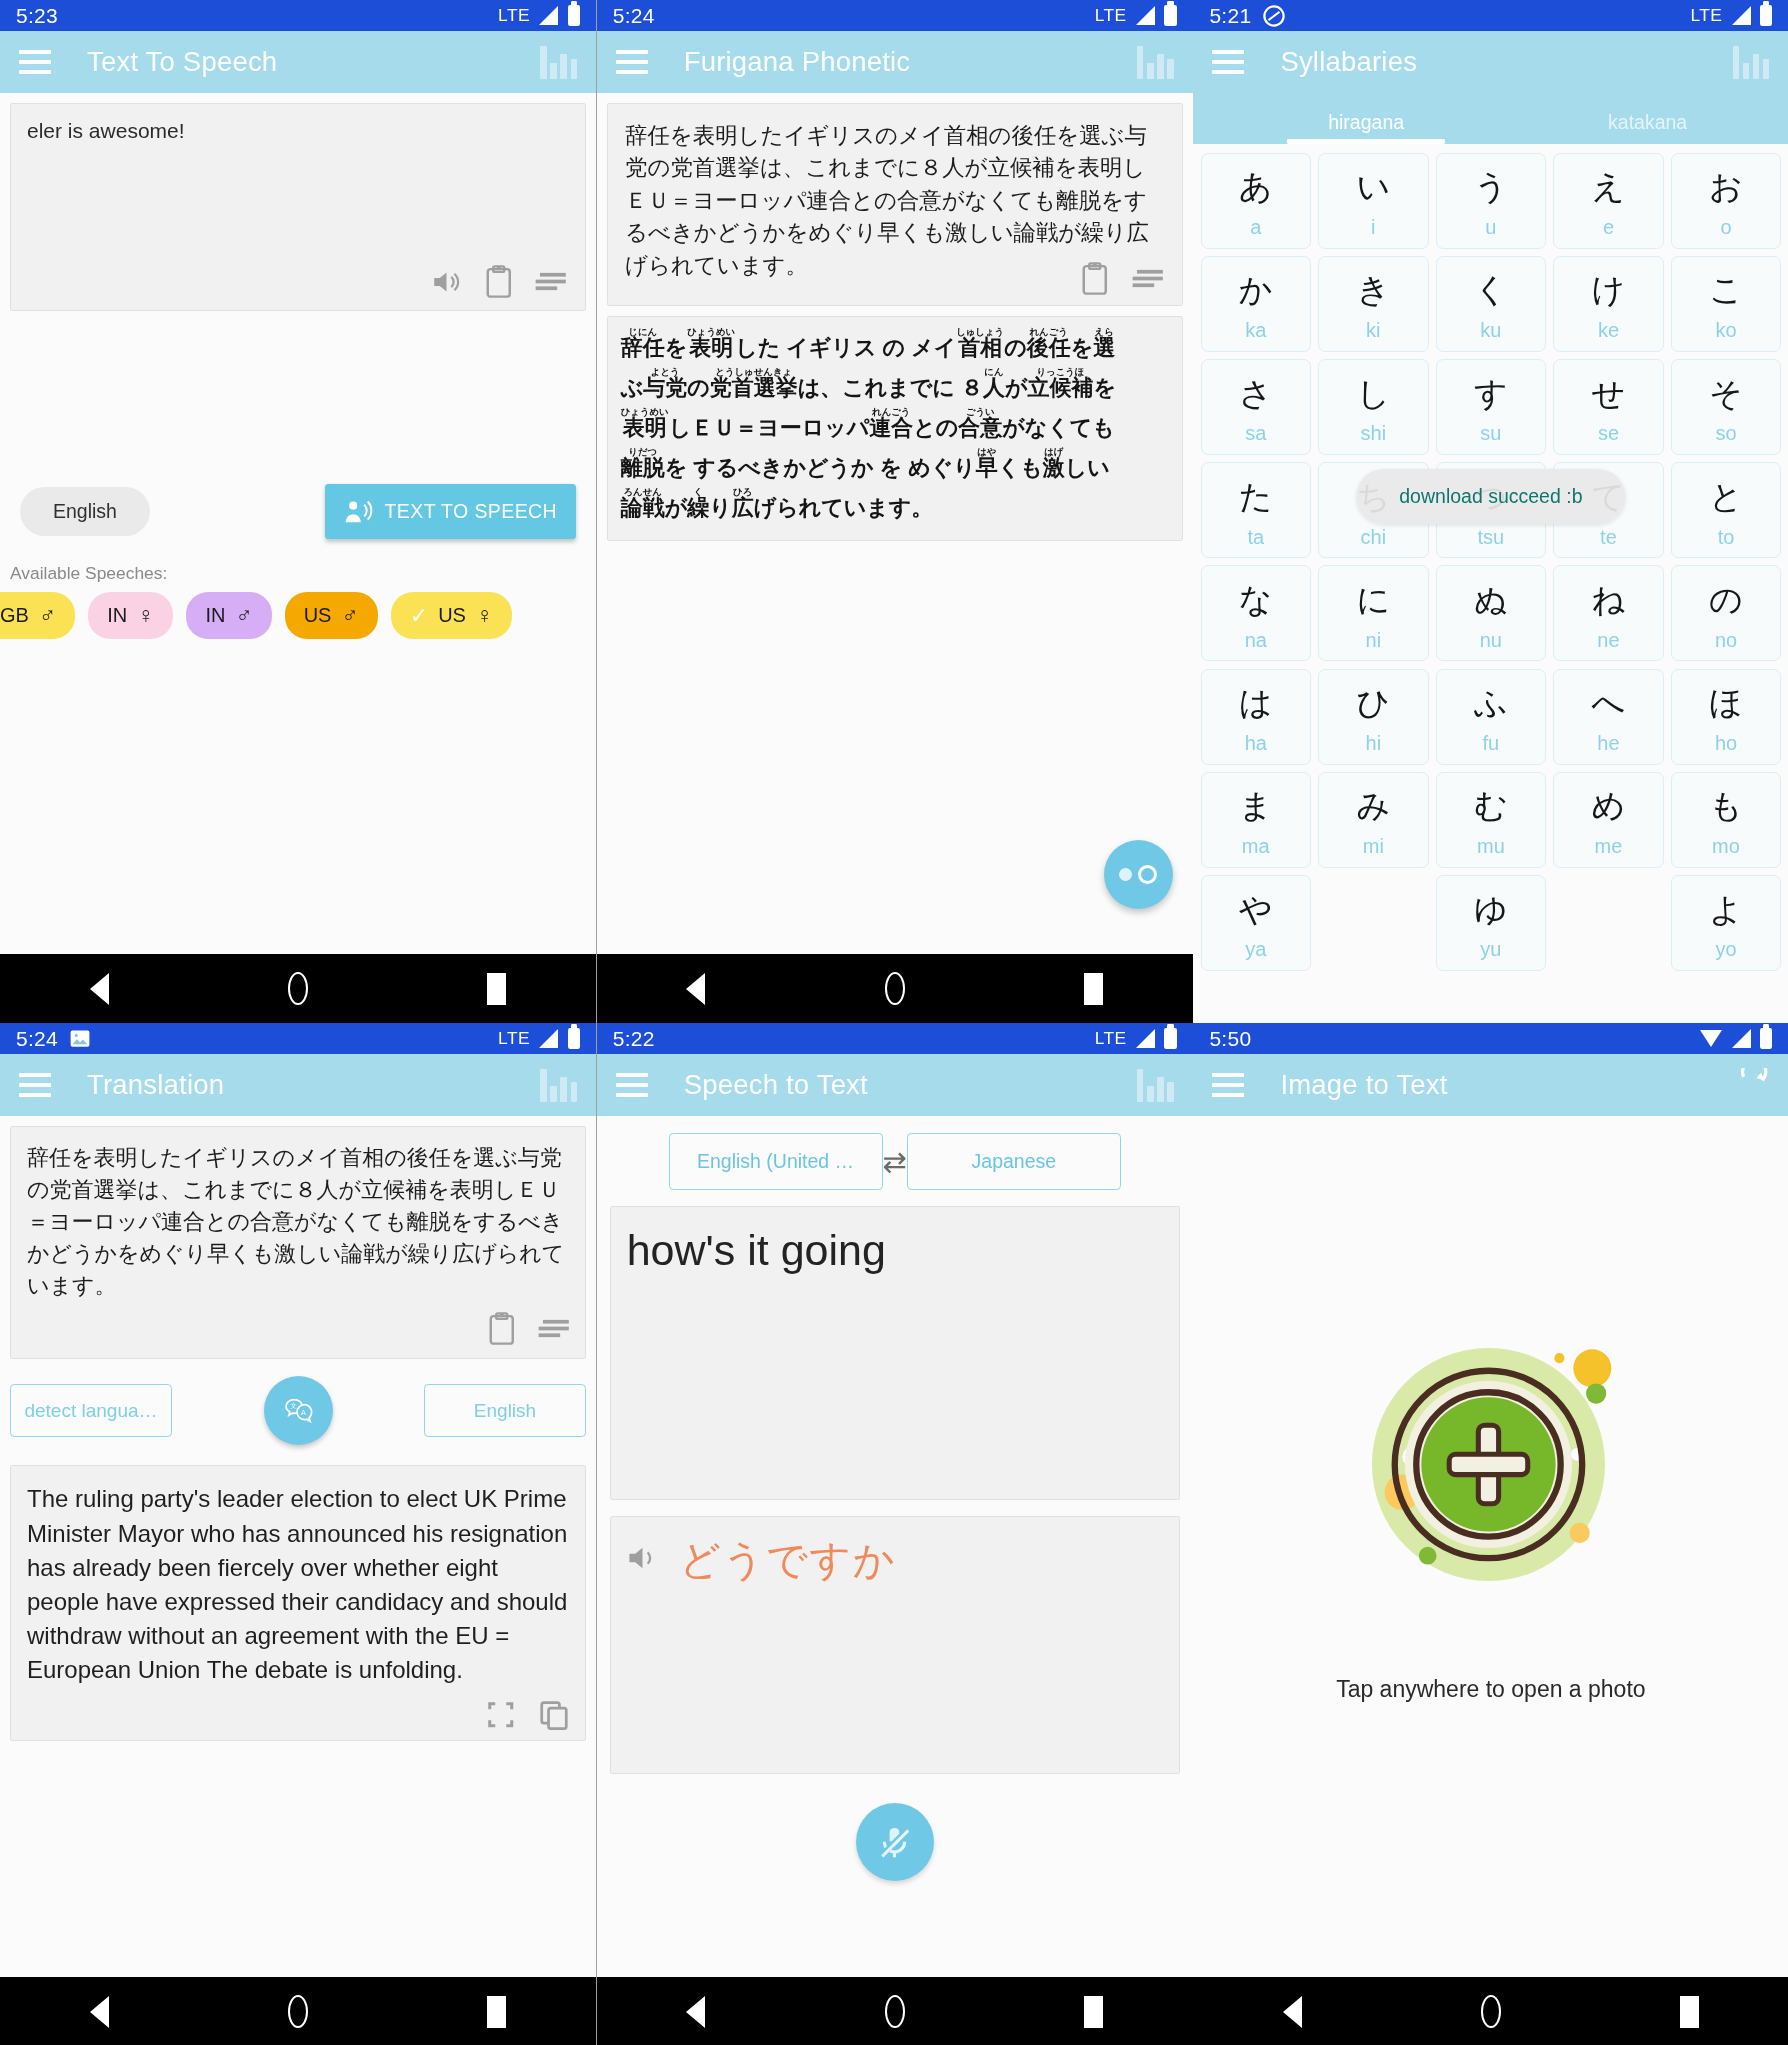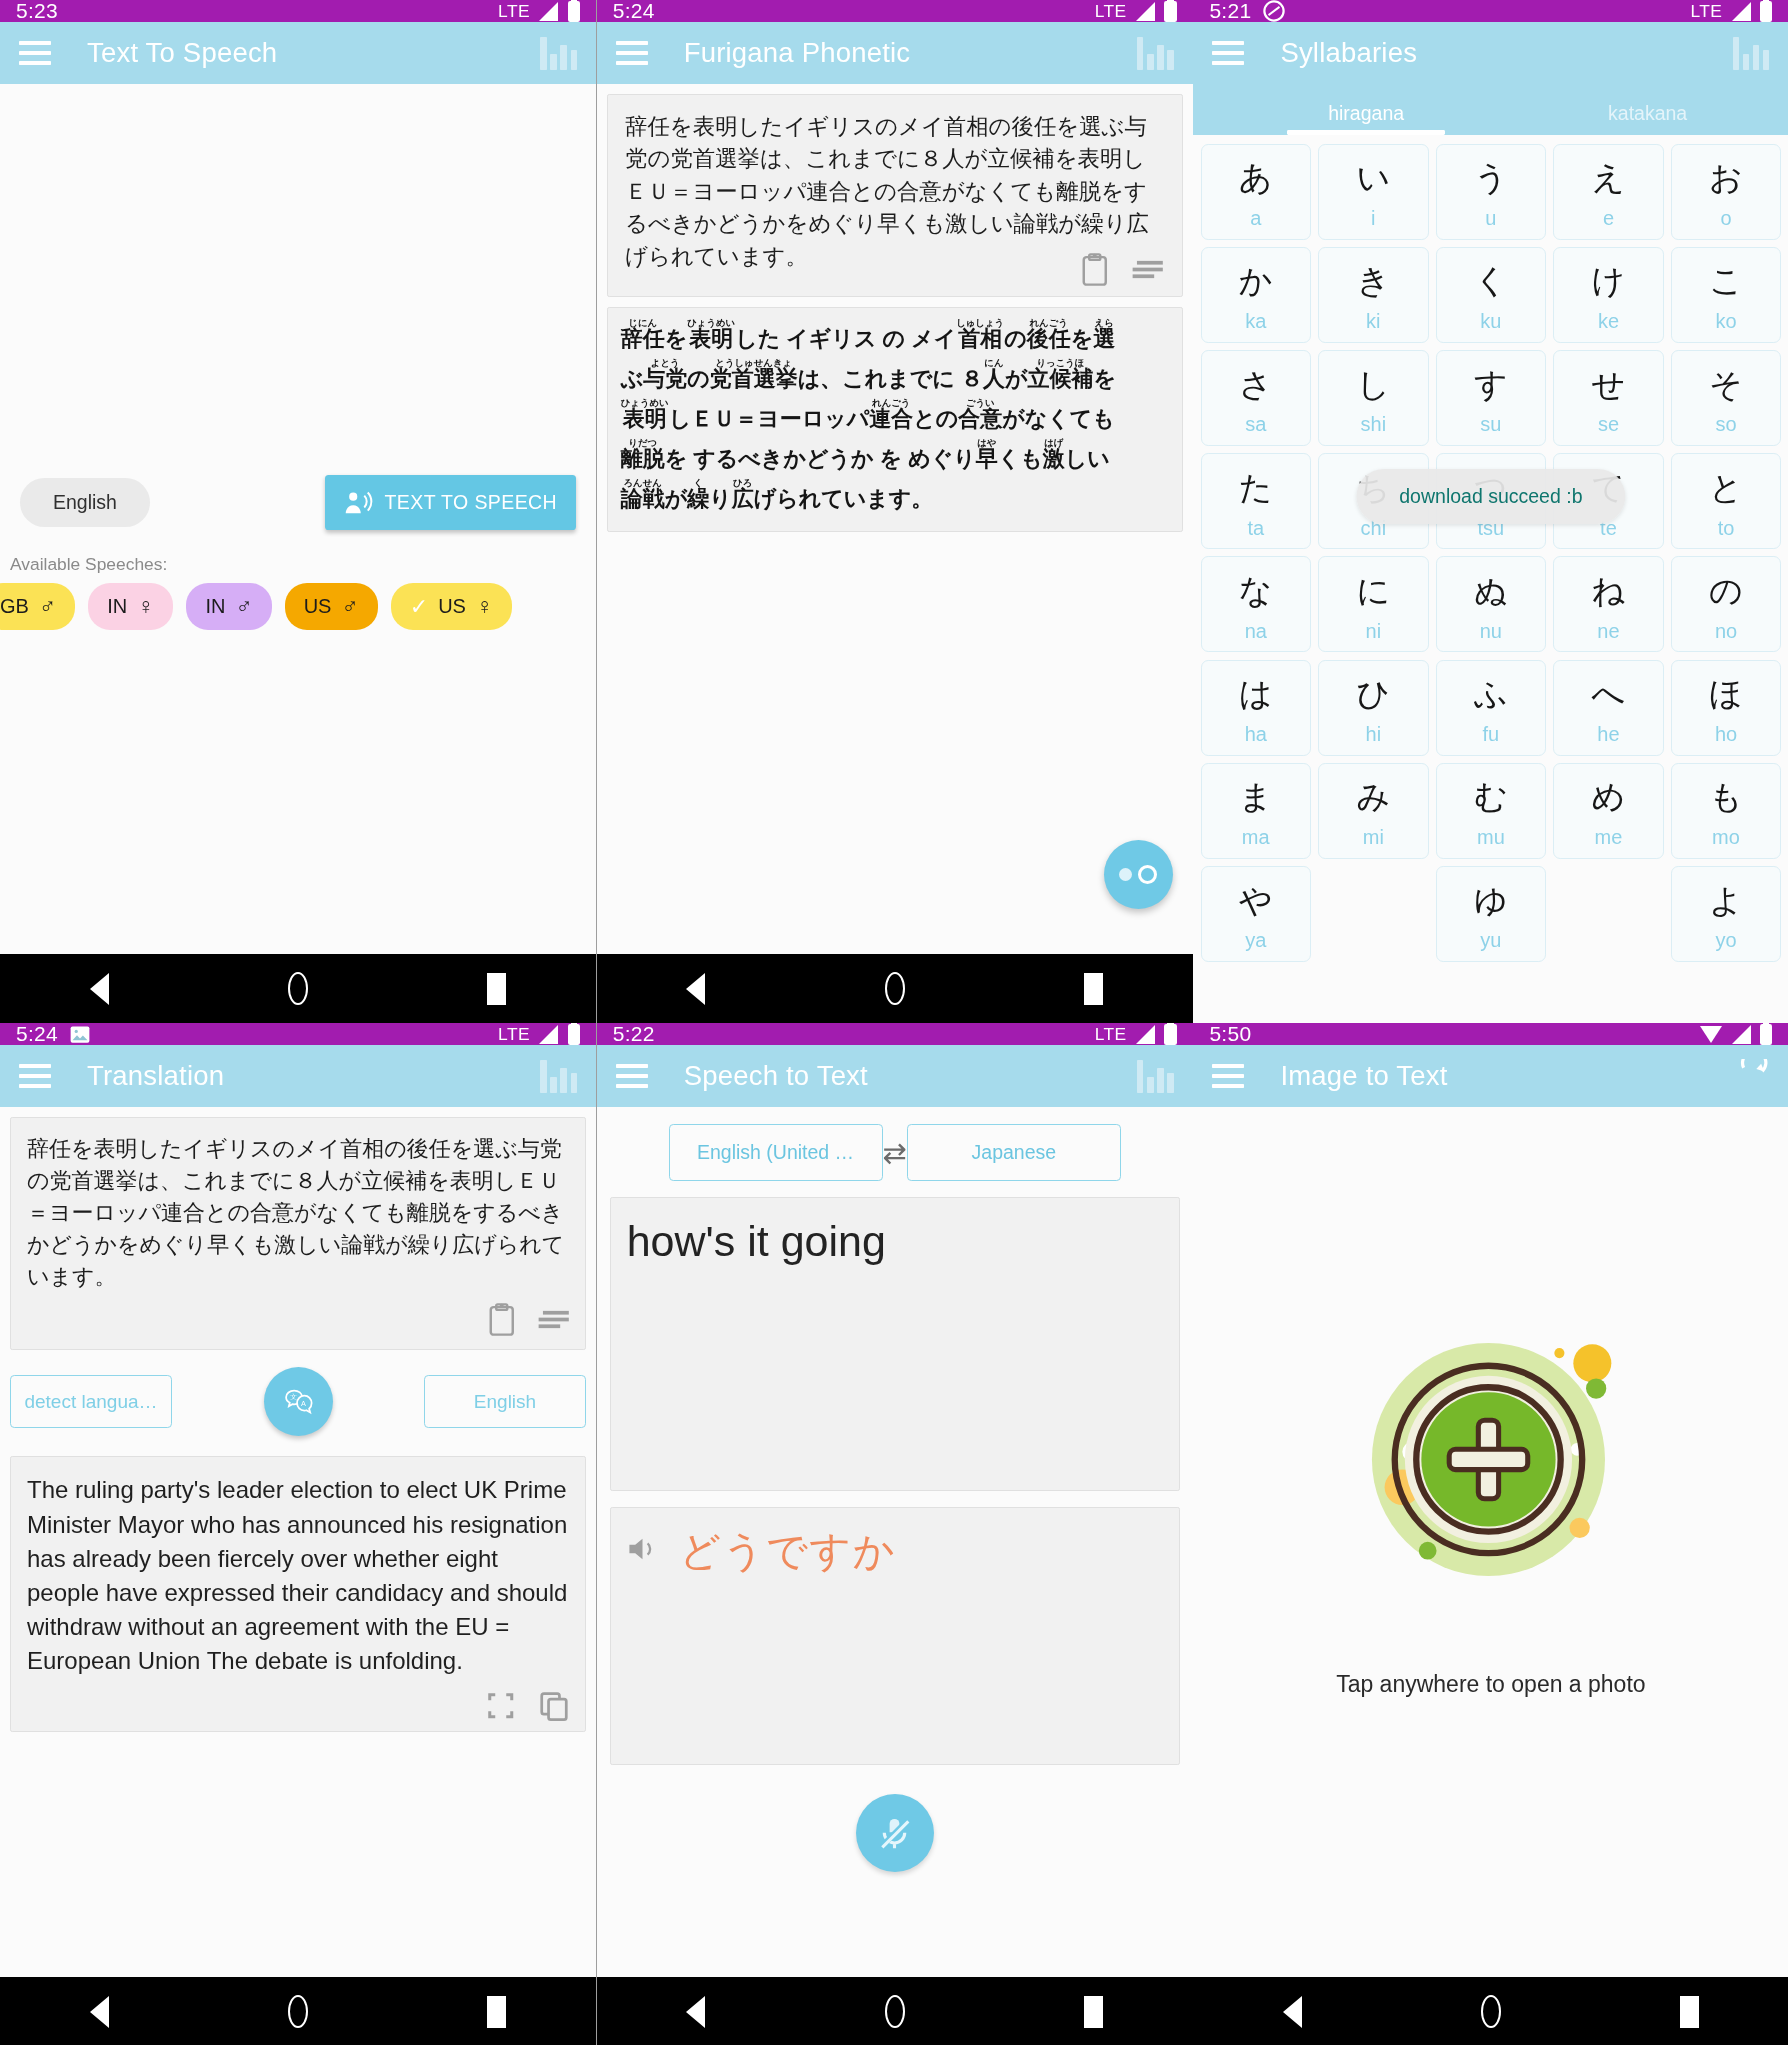--- a/index.html
+++ b/index.html
@@ -2,21 +2,21 @@
 <html style="font-size:11.6px"><head>
 <meta charset="utf-8">
 <style>
   *{box-sizing:border-box;margin:0;padding:0;}
   html,body{width:1788px;height:2046px;background:#9e9e9e;font-family:"Liberation Sans",sans-serif;}
   .grid{width:1788px;height:2046px;display:grid;grid-template-columns:596px 0.7px 596px 0.7px 595px;grid-template-rows:1023px 1023px;background:#9e9e9e;}
   .vsep{background:#9e9e9e;}
   .panel{position:relative;overflow:hidden;background:#fbfbfb;display:flex;flex-direction:column;}
 
   
-  .statusbar{height:22px;background:#a21caf;display:flex;align-items:center;padding:0 16px;color:#fff;flex:0 0 auto;}
+  .statusbar{height:31px;background:#1d4ed8;display:flex;align-items:center;padding:0 16px;color:#fff;flex:0 0 auto;}
   .statusbar .time{font-size:21px;letter-spacing:0.3px;}
   .statusbar .sicon{margin-left:11.6px;display:flex;align-items:center;}
   .statusbar .right{margin-left:auto;display:flex;align-items:center;gap:9.4px;}
   .lte{font-size:17.4px;letter-spacing:0.4px;}
   .sig{width:0;height:0;border-style:solid;border-width:0 0 19.5px 19.5px;border-color:transparent transparent #fff transparent;}
   .batt{width:12.3px;height:21px;background:#fff;border-radius:2.2px;position:relative;}
   .batt:before{content:"";position:absolute;top:-3.6px;left:2.9px;width:6.5px;height:3.6px;background:#fff;border-radius:1.4px 1.4px 0 0;}
   .wifi-tri{width:0;height:0;border-style:solid;border-width:17.4px 11px 0 11px;border-color:#fff transparent transparent transparent;}
 
   
@@ -130,20 +130,39 @@
       <div class="actions">
         <div class="barchart">
             <i></i>
             <i></i>
             <i></i>
             <i></i>
           </div>
       </div>
     </div>
     <div class="body">
+      <div class="card tts-input">
+        <div class="val">eler is awesome!</div>
+        <div class="iconrow">
+          <svg class="gicon" width="33" height="30" viewBox="0 0 24 22">
+              <path fill="#6e6e6e" d="M3 8h4l5-4v14l-5-4H3z"></path>
+              <path fill="none" stroke="#6e6e6e" stroke-width="1.6" d="M15.5 7.2a5 5 0 010 7.6M17.8 5a8 8 0 010 12"></path>
+            </svg>
+          <svg class="gicon" width="27.5" height="33" viewBox="0 0 20 24">
+              <rect x="2" y="3" width="16" height="20" rx="2" fill="none" stroke="#6e6e6e" stroke-width="1.8"></rect>
+              <rect x="6" y="1" width="8" height="4" rx="1" fill="none" stroke="#6e6e6e" stroke-width="1.8"></rect>
+              <circle cx="10" cy="2" r="1.4" fill="#6e6e6e"></circle>
+            </svg>
+          <svg class="gicon" width="32" height="23" viewBox="0 0 22 16">
+              <rect x="4" y="2" width="18" height="2.6" fill="#6e6e6e"></rect>
+              <rect x="1" y="6.7" width="21" height="2.6" fill="#6e6e6e"></rect>
+              <rect x="1" y="11.4" width="15" height="2.6" fill="#6e6e6e"></rect>
+            </svg>
+        </div>
+      </div>
 
       <div class="tts-ctrl">
         <div class="chip-lang">English</div>
         <div class="btn-tts">
           <svg width="29" height="27.5" viewBox="0 0 22 20">
               <circle cx="7" cy="5.4" r="3.1" fill="#fff"></circle>
               <path d="M1.3 18c0-3.4 2.5-6.1 5.7-6.1s5.7 2.7 5.7 6.1z" fill="#fff"></path>
               <path fill="none" stroke="#fff" stroke-width="1.5" d="M15.4 4.6a6.5 6.5 0 010 9M18 2.2a10 10 0 010 13.8"></path>
             </svg>
           <span>TEXT TO SPEECH</span>

